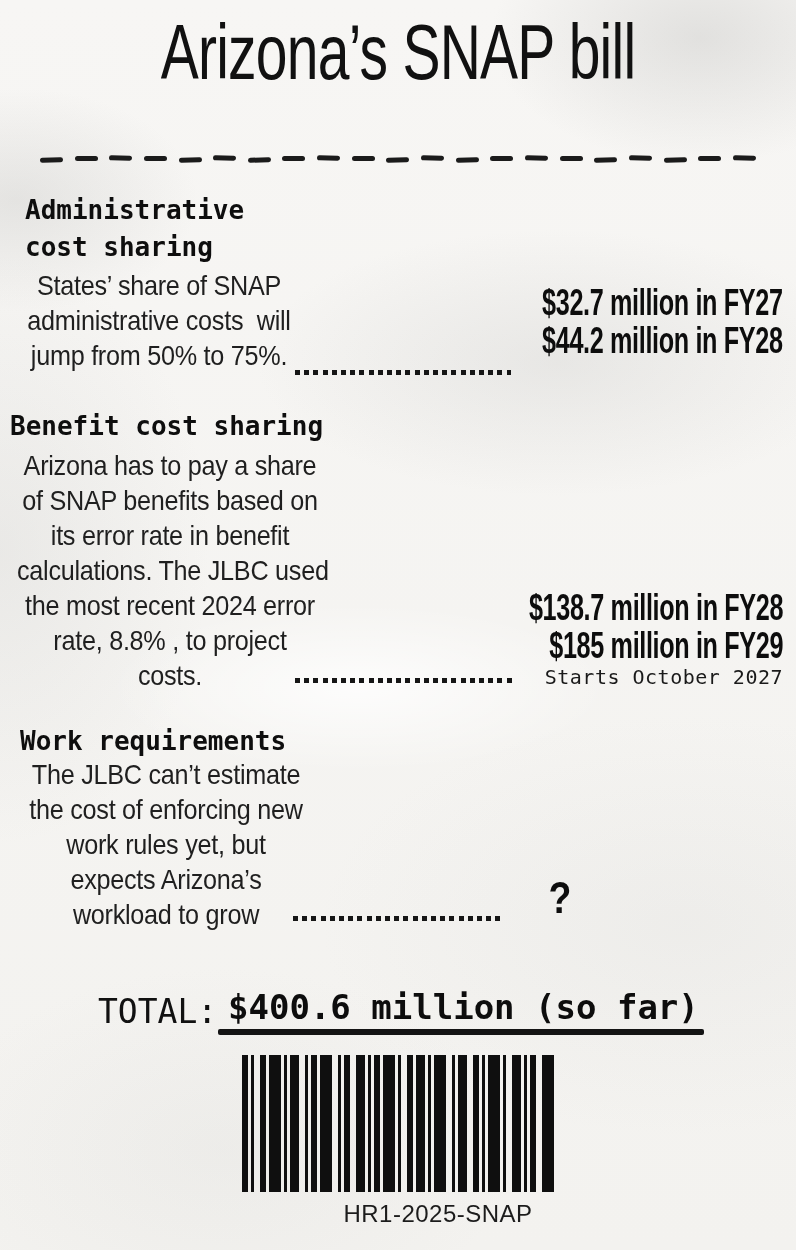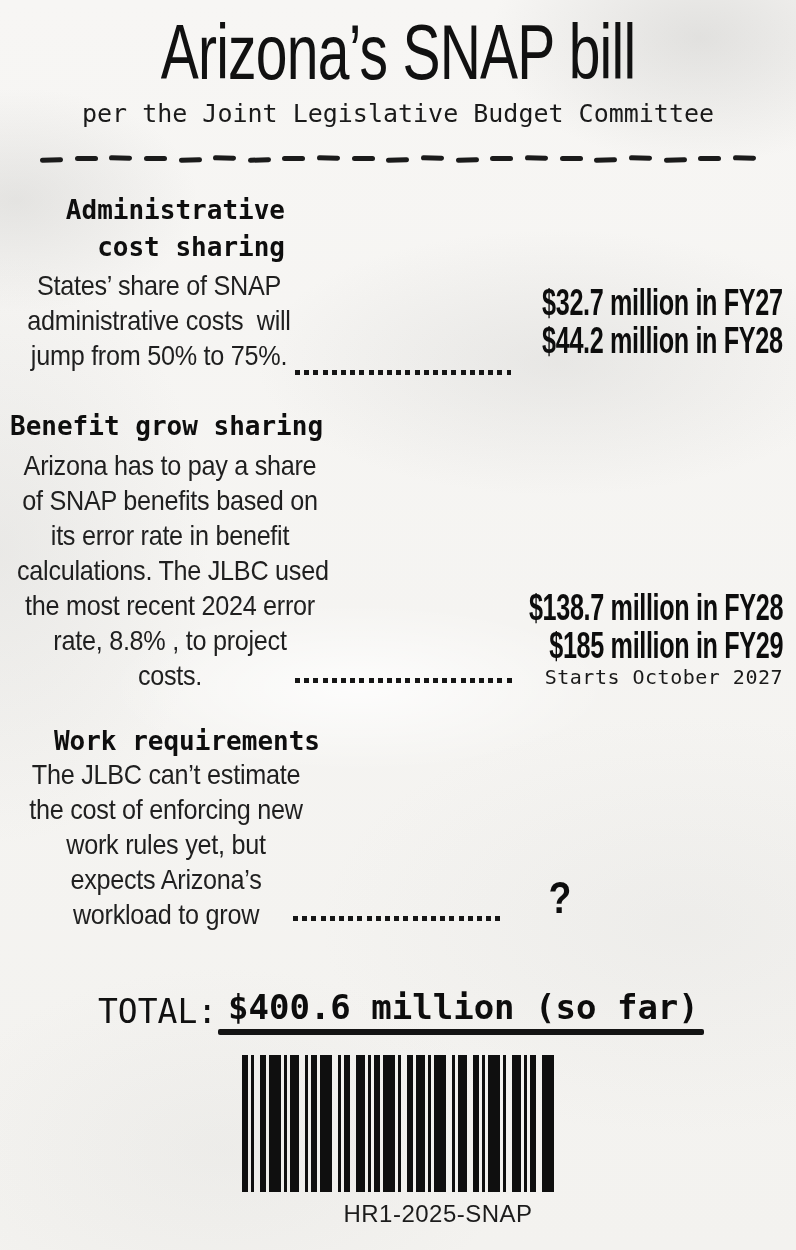--- a/index.html
+++ b/index.html
@@ -43,21 +43,21 @@
     left:40px;top:153px;width:716px;height:10px;
     display:flex;justify-content:space-between;align-items:center;
   }
   .dash{width:23px;height:5px;background:#1b1b1b;border-radius:3px;}
   .dash:nth-child(odd){transform:translateY(1.5px) rotate(-2deg);}
   .dash:nth-child(3n){transform:translateY(-.5px) rotate(1.8deg);}
 
   .heading{
     margin:0;font-family:"DejaVu Sans Mono",monospace;
     font-size:26px;line-height:37px;font-weight:bold;color:#0e0e0e;
-    text-align:right;
+    text-align:left;
   }
   .sec1-heading{left:25px;top:192px;width:260px;}
   .sec2-heading{left:10px;top:408px;width:auto;text-align:left;white-space:nowrap;}
   .sec3-heading{left:20px;top:723px;width:300px;}
 
   .body{
     font-size:28px;line-height:35px;color:#1f1f1f;
     text-align:center;letter-spacing:-.3px;
     transform:scaleX(.9);transform-origin:50% 0;
   }
@@ -114,21 +114,20 @@
     left:0;top:1200px;width:796px;text-align:center;
     font-size:24px;line-height:28px;letter-spacing:.5px;color:#1c1c1c;margin-left:40px;
   }
 </style>
 </head>
 <body>
 
 <div class="page">
 
   <h1 class="abs title">Arizona’s SNAP bill</h1>
-  <div class="abs subtitle mono">per the Joint Legislative Budget Committee</div>
 
   <div class="abs divider">
       <span class="dash"></span>
       <span class="dash"></span>
       <span class="dash"></span>
       <span class="dash"></span>
       <span class="dash"></span>
       <span class="dash"></span>
       <span class="dash"></span>
       <span class="dash"></span>
@@ -157,21 +156,21 @@
     <div class="abs leader sec1-leader"></div>
     <div class="abs values sec1-values">
       <div class="vscale">
         <div class="vl">$32.7 million in FY27</div>
         <div class="vl">$44.2 million in FY28</div>
       </div>
     </div>
   </section>
 
   <section>
-    <h2 class="abs heading sec2-heading">Benefit grow sharing</h2>
+    <h2 class="abs heading sec2-heading">Benefit cost sharing</h2>
     <div class="abs body sec2-body">
       <div class="bl">Arizona has to pay a share</div>
       <div class="bl">of SNAP benefits based on</div>
       <div class="bl">its error rate in benefit</div>
       <div class="bl">calculations. The JLBC used</div>
       <div class="bl">the most recent 2024 error</div>
       <div class="bl">rate, 8.8% , to project</div>
       <div class="bl">costs.</div>
     </div>
     <div class="abs leader sec2-leader"></div>

